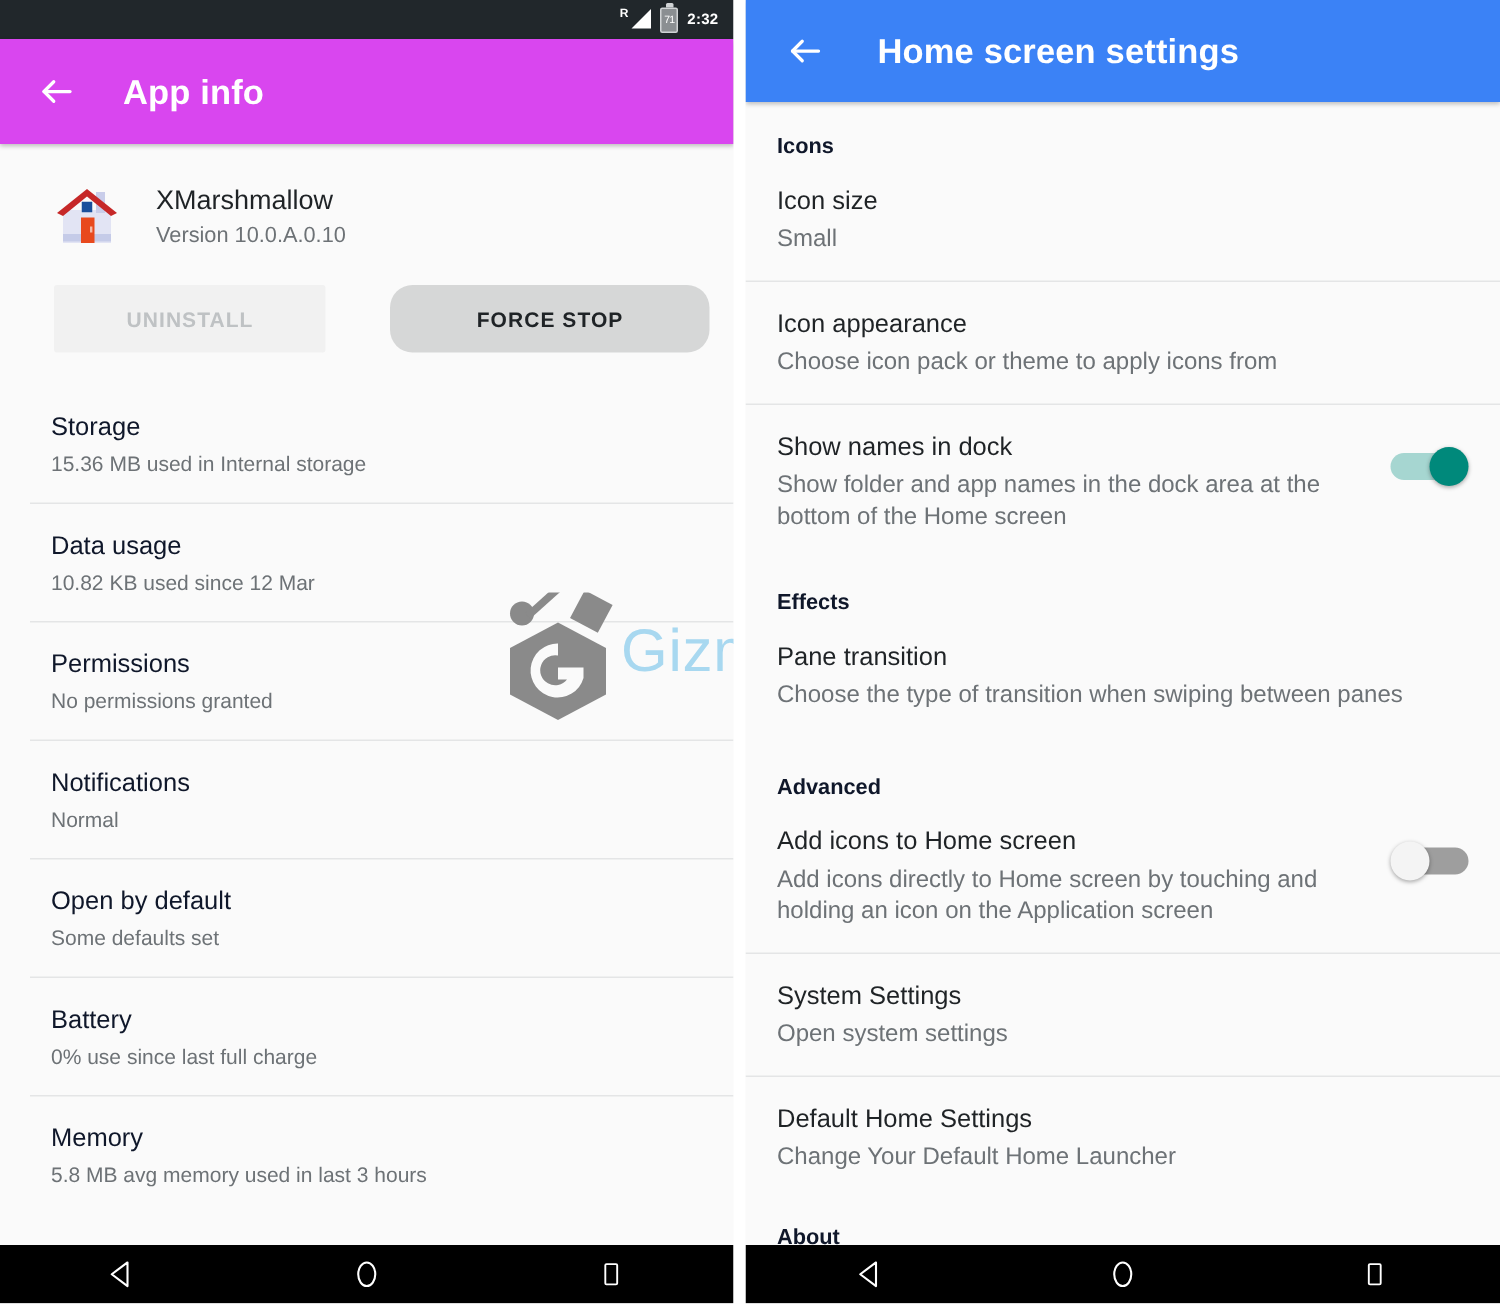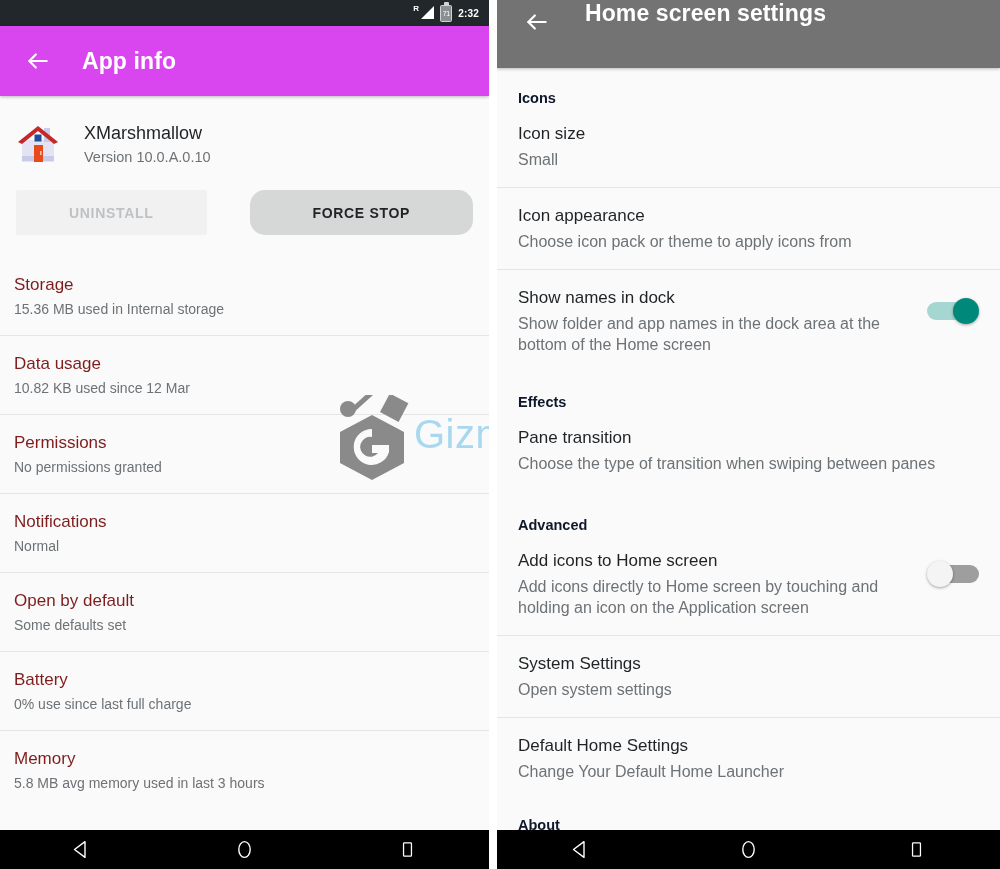--- a/index.html
+++ b/index.html
@@ -55,21 +55,21 @@
     box-shadow: 0 1px 3px rgba(0,0,0,0.25);
     position: relative; z-index: 3;
   }
   .appbar .back { width: 44px; height: 44px; display:flex; align-items:center; justify-content:center; }
   .appbar .back svg { width: 26px; height: 26px; }
   .appbar .title {
     color: #ffffff; font-size: 23px; font-weight: bold;
     margin-left: 22px; letter-spacing: 0.1px;
   }
 
-  .left-body { background: #fafafa; height: 737px; position: relative; }
+  .left-body { background: #fafafa; height: 737px; position: relative; padding-left: 20px; }
 
   .app-head {
     display: flex; align-items: flex-start;
     padding: 24px 16px 0 14px;
   }
   .app-icon { width: 48px; height: 48px; position: relative; flex: none; }
   .app-meta { margin-left: 22px; padding-top: 1px; }
   .app-name { font-size: 18px; color: #1f2326; line-height: 24px; }
   .app-version { font-size: 14.5px; color: #6d7276; margin-top: 4px; }
 
@@ -88,21 +88,21 @@
     border-radius: 15px;
   }
 
   .list { margin-top: 22px; }
   .row {
     padding: 17px 16px 16px 14px;
     border-top: 1px solid #e4e5e6;
     position: relative;
   }
   .row:first-child { border-top: none; }
-  .row .rtitle { font-size: 17px; color: #7f1d1d; line-height: 21px; }
+  .row .rtitle { font-size: 17px; color: #0f172a; line-height: 21px; }
   .row .rsub { font-size: 14px; color: #6d7276; margin-top: 5px; line-height: 19px; }
 
   
   .watermark {
     position: absolute; left: 332px; top: 392px;
     width: 340px; height: 92px; z-index: 5; pointer-events: none;
   }
   .wm-logo { position: absolute; left: 0; top: 3px; width: 84px; height: 86px; }
   .wm-text {
     position: absolute; left: 82px; top: 20px;
@@ -110,22 +110,22 @@
   }
   .wm-gizmo { color: #a8d8f0; font-weight: 300; }
 
   
   .gap { width: 8px; background: #ffffff; height: 869px; }
   .phone-right {
     position: relative; width: 503px; height: 869px;
     background: #fafafa; overflow: hidden;
   }
   .appbar-r {
-    height: 68px; background: #737373;
-    display: flex; padding-left: 18px;
+    height: 68px; background: #3b82f6;
+    display: flex; align-items: center; padding-left: 18px;
     box-shadow: 0 1px 3px rgba(0,0,0,0.25);
     position: relative; z-index: 3;
   }
   .appbar-r .title {
     color: #ffffff; font-size: 23px; font-weight: bold;
     margin-left: 26px; letter-spacing: 0.1px;
   }
   .right-body { background: #fafafa; height: 765px; }
 
   .sect-head {

